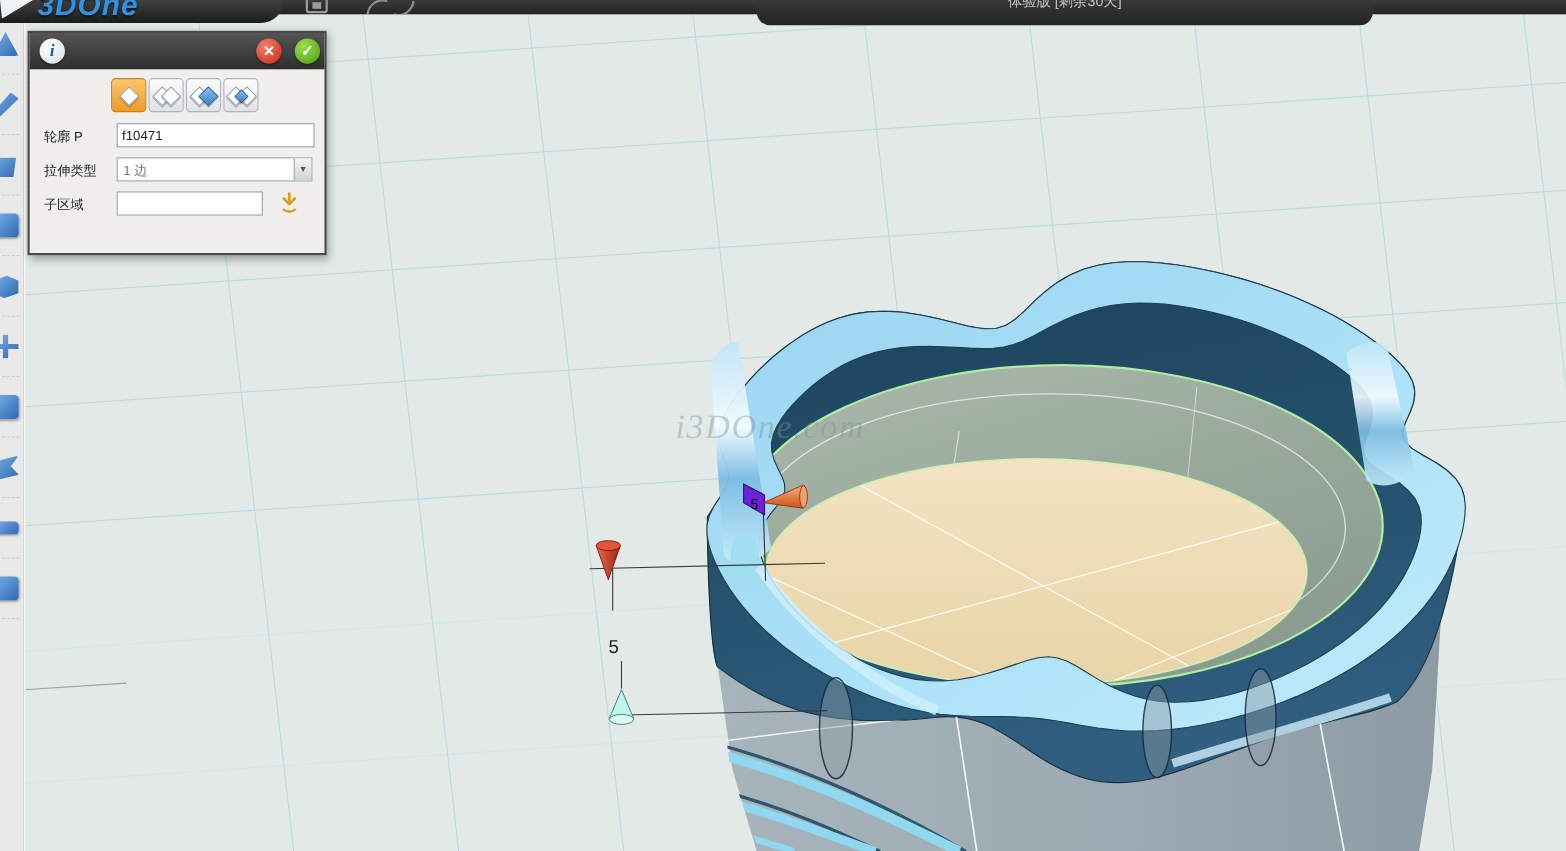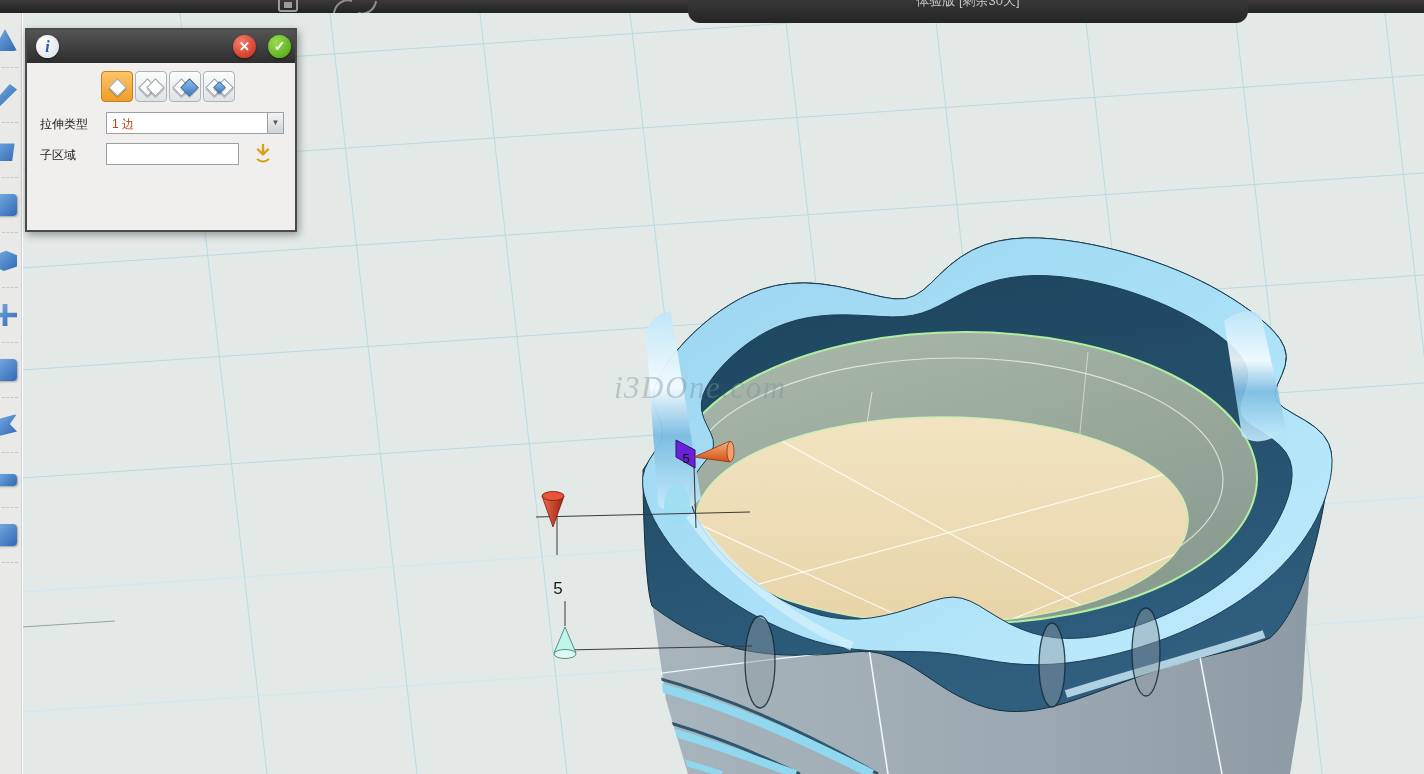--- a/index.html
+++ b/index.html
@@ -62,21 +62,21 @@
     background:#fff;border:1px solid #98a2aa;box-shadow:1px 1px 1px rgba(0,0,0,.25);}
   .dmd.blue{background:linear-gradient(135deg,#8cc0ec,#3f7cc4);border-color:#2d5e9e;}
   .dmd.small{width:7px;height:7px;}
   .fld-row{position:relative;height:31px;}
   .fld-label{position:absolute;left:13px;top:7px;font-size:12px;color:#222;}
   .fld-input{position:absolute;left:79px;top:3px;height:20px;border:1px solid #9aa0a6;
     background:#fff;font-size:12px;color:#222;padding:0 4px;font-family:"Liberation Sans",sans-serif;}
   .w-long{width:170px;} .w-short{width:123px;}
   .dd{position:absolute;left:79px;top:3px;width:178px;height:22px;border:1px solid #9aa0a6;
     background:#fff;box-sizing:border-box;}
-  .dd-val{position:absolute;left:5px;top:3px;font-size:12px;color:#c2410c;}
+  .dd-val{position:absolute;left:5px;top:3px;font-size:12px;color:#737373;}
   .dd-arrow{position:absolute;right:0;top:0;width:15px;height:20px;
     background:linear-gradient(#f4f4f4,#cfd3d7);border-left:1px solid #9aa0a6;
     font-size:8px;color:#555;text-align:center;line-height:20px;}
   .picker{position:absolute;left:227px;top:3px;width:18px;height:20px;}
 
   
   #model-svg{position:absolute;left:0;top:0;z-index:10;}
 </style>
 </head>
 <body>
@@ -223,20 +223,24 @@
     <rect x="3" y="-8" width="18" height="19" rx="2" fill="none" stroke="#9a9a9a" stroke-width="2"></rect>
     <rect x="8" y="2" width="8" height="6" fill="#9a9a9a"></rect>
   </svg>
   <svg class="tb-ico" style="left:330px" width="50" height="13">
     <path d="M4,13 A14,15 0 0 1 22,1" fill="none" stroke="#8e8e8e" stroke-width="2"></path>
     <path d="M28,13 A14,15 0 0 0 46,1" fill="none" stroke="#8e8e8e" stroke-width="2"></path>
   </svg>
   <div id="title-tab">
     <span id="title-text">体验版 [剩余30天]</span>
   </div>
+  <div id="logo-tab">
+    <div id="logo-tri"></div>
+    <span id="logo-text">3DOne</span>
+  </div>
 </div>
 
 <div id="sidebar">
       <div class="sb-item">
         <span class="glyph g-tri"></span>
         <span class="divider"></span>
       </div>
       <div class="sb-item">
         <span class="glyph g-pen"></span>
         <span class="divider"></span>
@@ -294,20 +298,24 @@
       <span class="dmd" style="left:5px;top:9px"></span>
       <span class="dmd blue" style="left:13px;top:9px"></span>
     </button>
     <button class="mode-btn" style="left:176px">
       <span class="dmd" style="left:4px;top:9px"></span>
       <span class="dmd" style="left:14px;top:9px"></span>
       <span class="dmd blue small" style="left:11px;top:11px"></span>
     </button>
   </div>
 
+  <div class="fld-row">
+    <span class="fld-label">轮廓 P</span>
+    <input class="fld-input w-long" readonly="" value="f10471" style="">
+  </div>
 
   <div class="fld-row">
     <span class="fld-label">拉伸类型</span>
     <div class="dd">
       <span class="dd-val">1 边</span>
       <span class="dd-arrow">▼</span>
     </div>
   </div>
 
 

